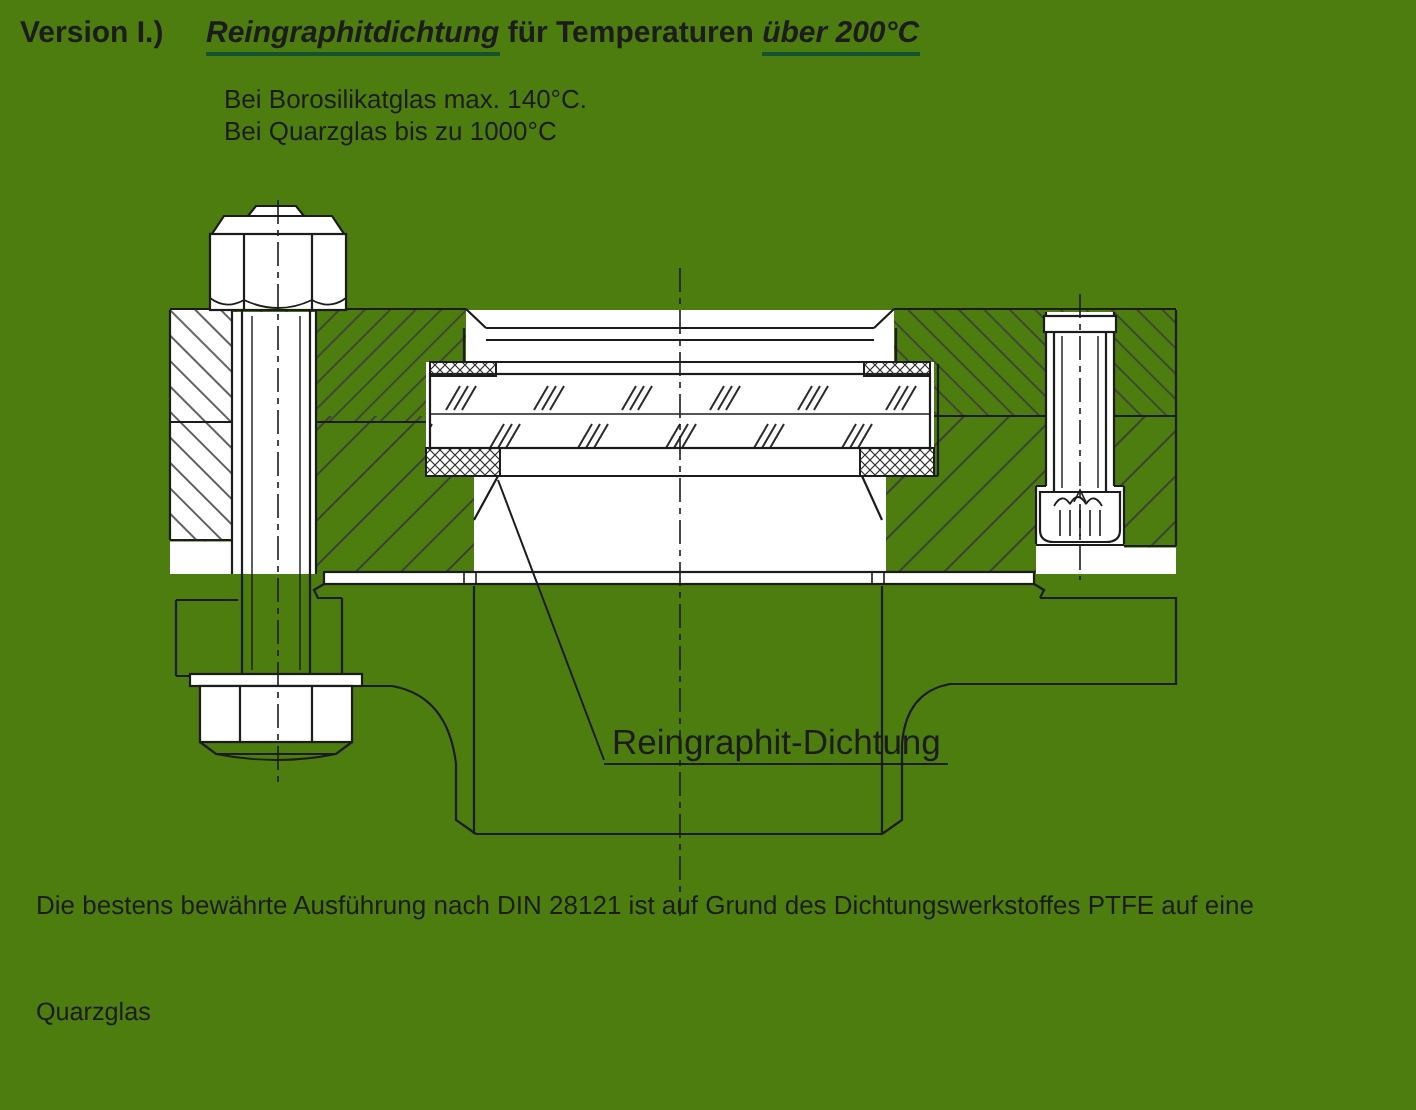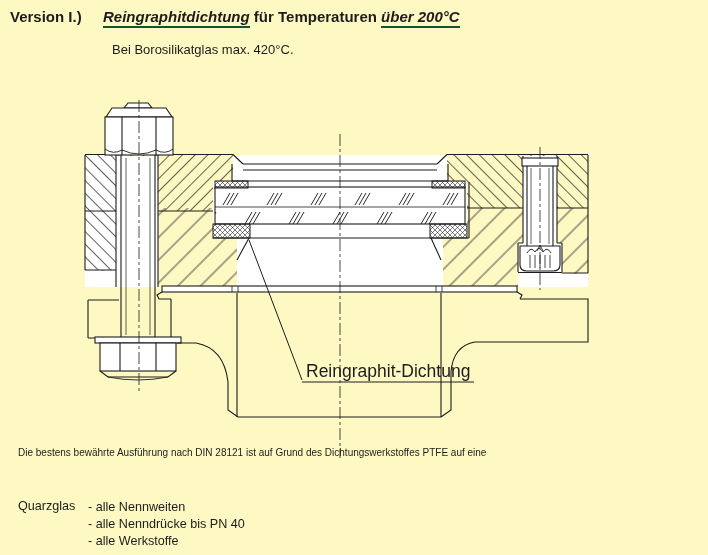--- a/index.html
+++ b/index.html
@@ -1,43 +1,44 @@
 <!DOCTYPE html>
 <html><head>
 <meta charset="utf-8">
 <style>
   html,body{margin:0;padding:0;background:#e8e8e8;}
   .page{
-    position:relative;width:708px;height:555px;background:#fef9c3;
+    position:relative;width:708px;height:555px;background:#4d7c0f;
     font-family:"Liberation Sans",sans-serif;color:#1c1c1c;overflow:hidden;
   }
   .hdr{position:absolute;left:10px;top:8px;white-space:nowrap;font-size:15px;}
   .hdr .ver{font-weight:bold;}
   .hdr .title{position:absolute;left:93px;top:0;}
   .emph{font-weight:bold;font-style:italic;border-bottom:2px solid #14532d;padding-bottom:1px;}
   .mid{font-weight:bold;}
   .notes{position:absolute;left:112px;top:42px;font-size:13px;line-height:15.5px;}
   .drawing{position:absolute;left:0;top:0;}
-  .body-text{position:absolute;left:18px;top:445px;font-size:10px;line-height:16.4px;white-space:nowrap;}
+  .body-text{position:absolute;left:18px;top:445px;font-size:13px;line-height:16.4px;white-space:nowrap;}
   .lief{position:absolute;left:18px;top:499px;font-size:12.6px;}
   .lief-items{position:absolute;left:88px;top:499px;font-size:12.6px;line-height:17px;white-space:nowrap;}
   svg text.callout{font-family:"Liberation Sans",sans-serif;font-size:17.5px;fill:#1c1c1c;}
 </style>
 </head>
 <body>
 
 <div class="page">
 
   <div class="hdr">
     <span class="ver">Version I.)</span>
     <span class="title"><span class="emph">Reingraphitdichtung</span><span class="mid"> für Temperaturen </span><span class="emph">über 200°C</span></span>
   </div>
 
   <div class="notes">
-    <div>Bei Borosilikatglas max. 420°C.</div>
+    <div>Bei Borosilikatglas max. 140°C.</div>
+    <div>Bei Quarzglas bis zu 1000°C</div>
   </div>
 
   <svg class="drawing" width="708" height="555" viewBox="0 0 708 555">
     <defs>
       <pattern id="h1" width="9" height="9" patternUnits="userSpaceOnUse" patternTransform="rotate(-45)">
         <line x1="0" y1="4.5" x2="9" y2="4.5" stroke="#3a3a3a" stroke-width="0.8"></line>
       </pattern>
       <pattern id="h2" width="9" height="9" patternUnits="userSpaceOnUse" patternTransform="rotate(45)">
         <line x1="0" y1="4.5" x2="9" y2="4.5" stroke="#3a3a3a" stroke-width="0.8"></line>
       </pattern>
@@ -153,19 +154,14 @@
       <path d="M249,240 L302,380 M302,382 H474" stroke="#1c1c1c" stroke-width="1" fill="none"></path>
       <text class="callout" x="306" y="377">Reingraphit-Dichtung</text>
     </g>
   </svg>
 
   <div class="body-text">
     <div>Die bestens bewährte Ausführung nach DIN 28121 ist auf Grund des Dichtungswerkstoffes PTFE auf eine</div>
   </div>
 
   <div class="lief">Quarzglas</div>
-  <div class="lief-items">
-    <div>- alle Nennweiten</div>
-    <div>- alle Nenndrücke bis PN 40</div>
-    <div>- alle Werkstoffe</div>
-  </div>
 
 </div>
 
 </body></html>

